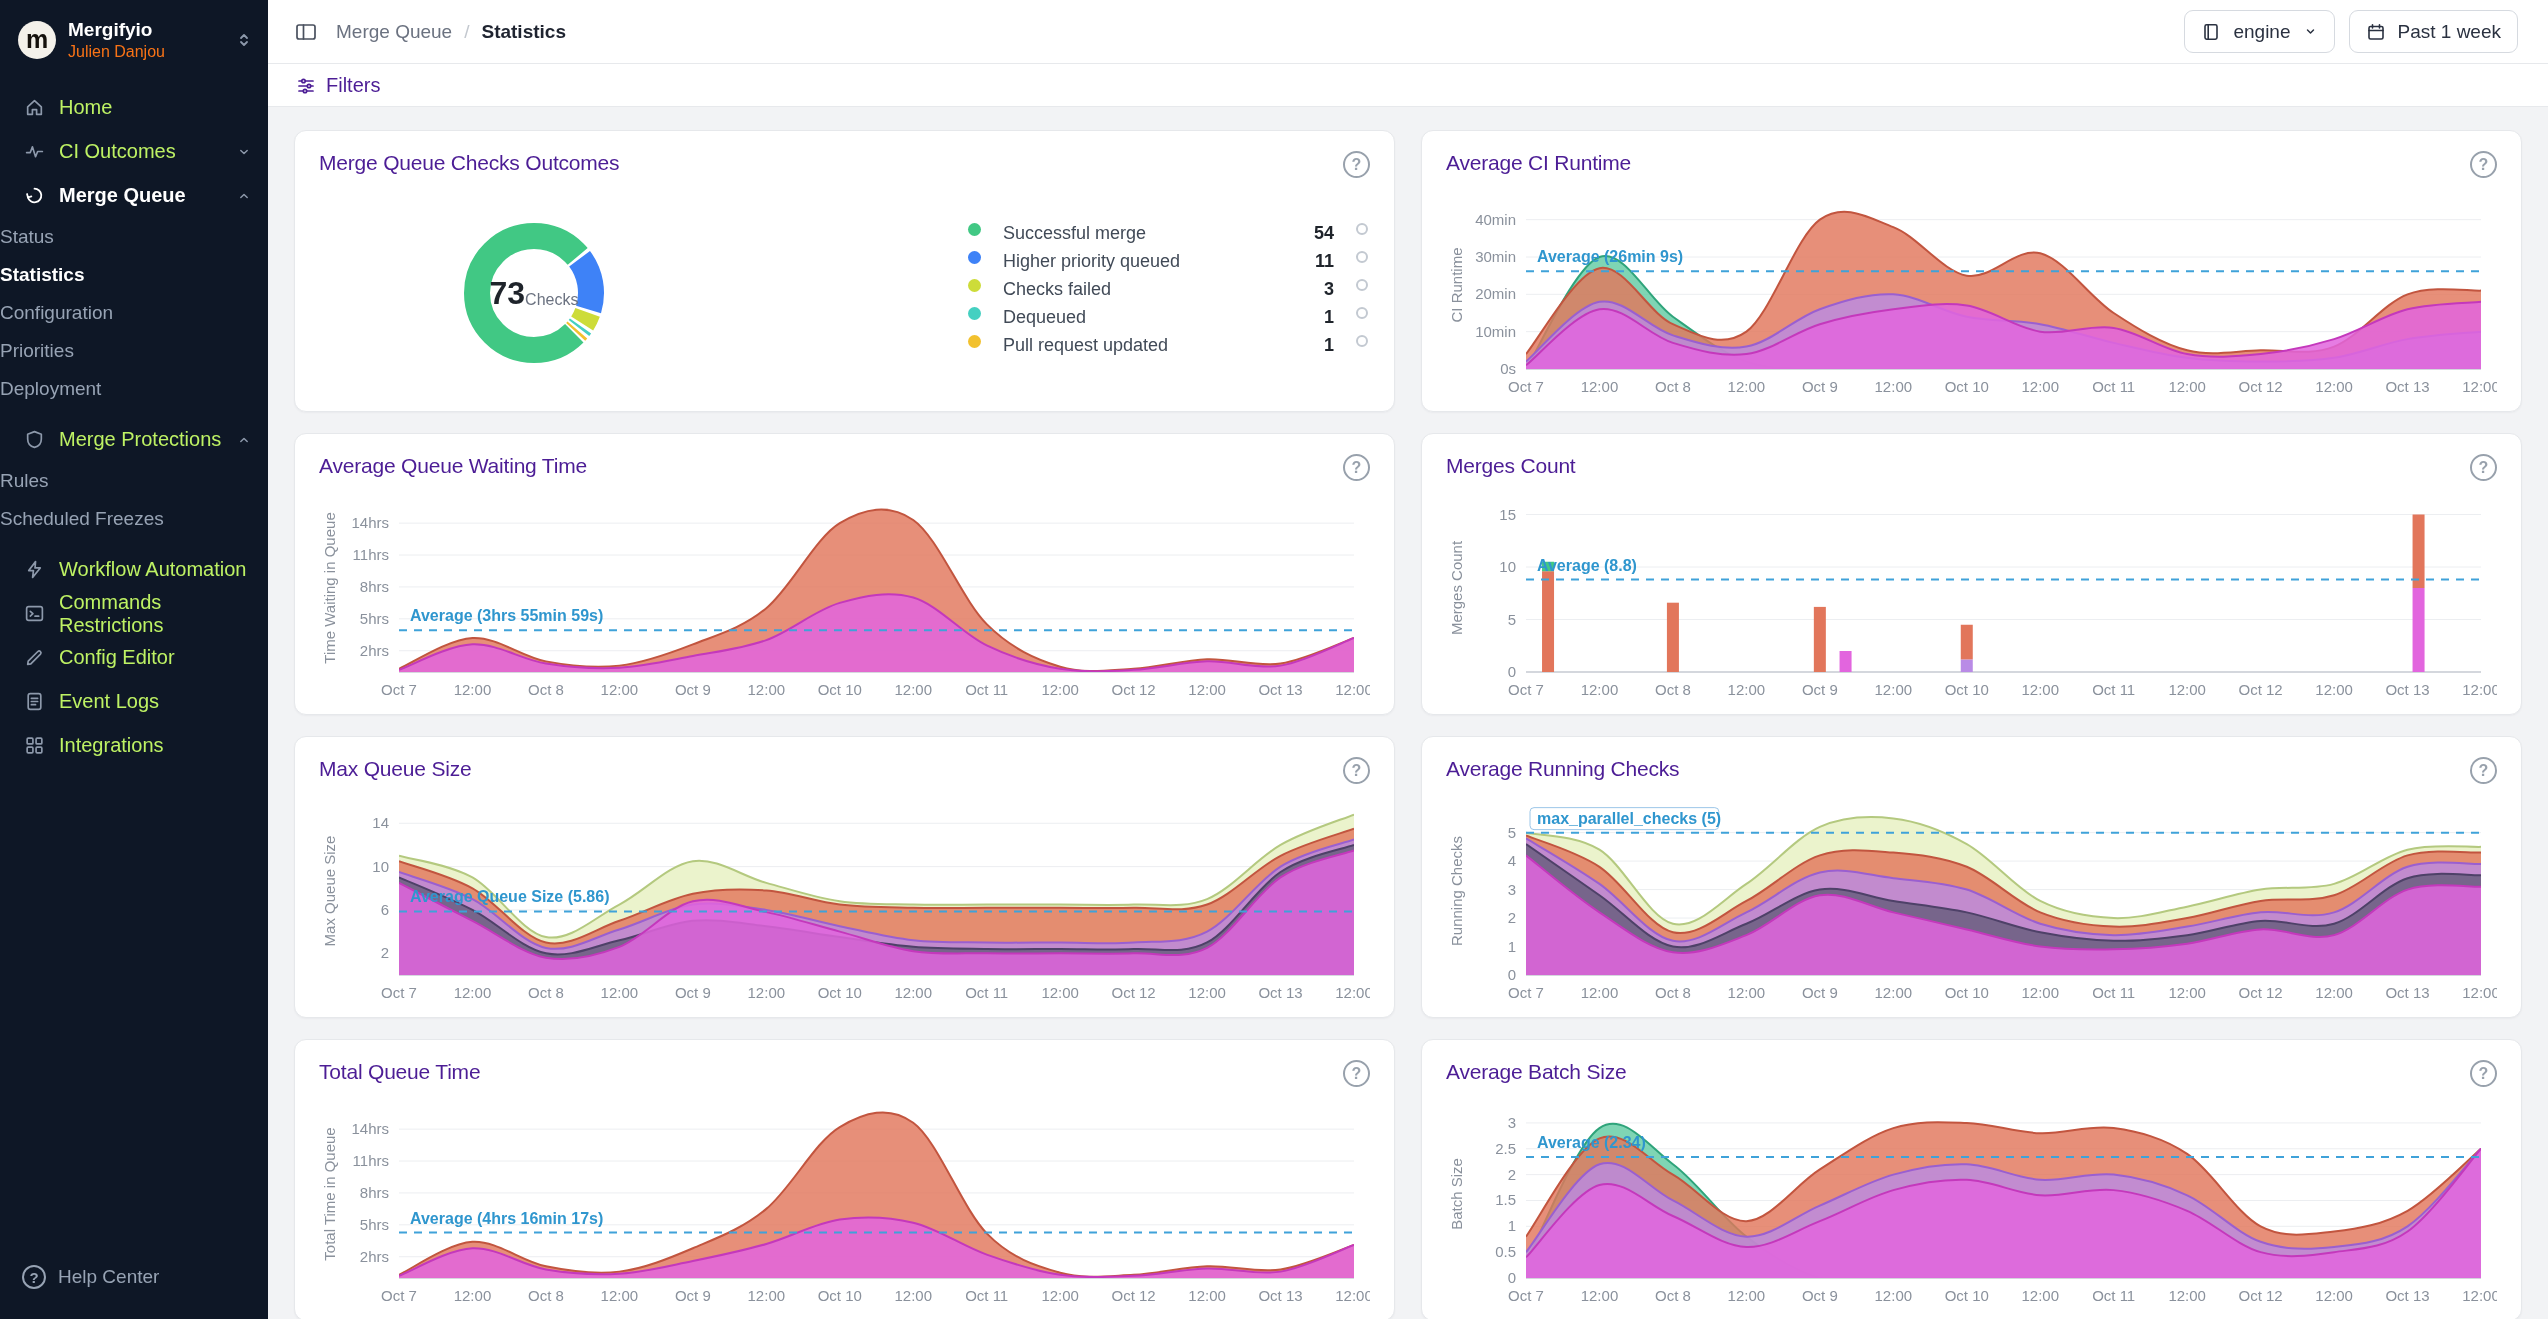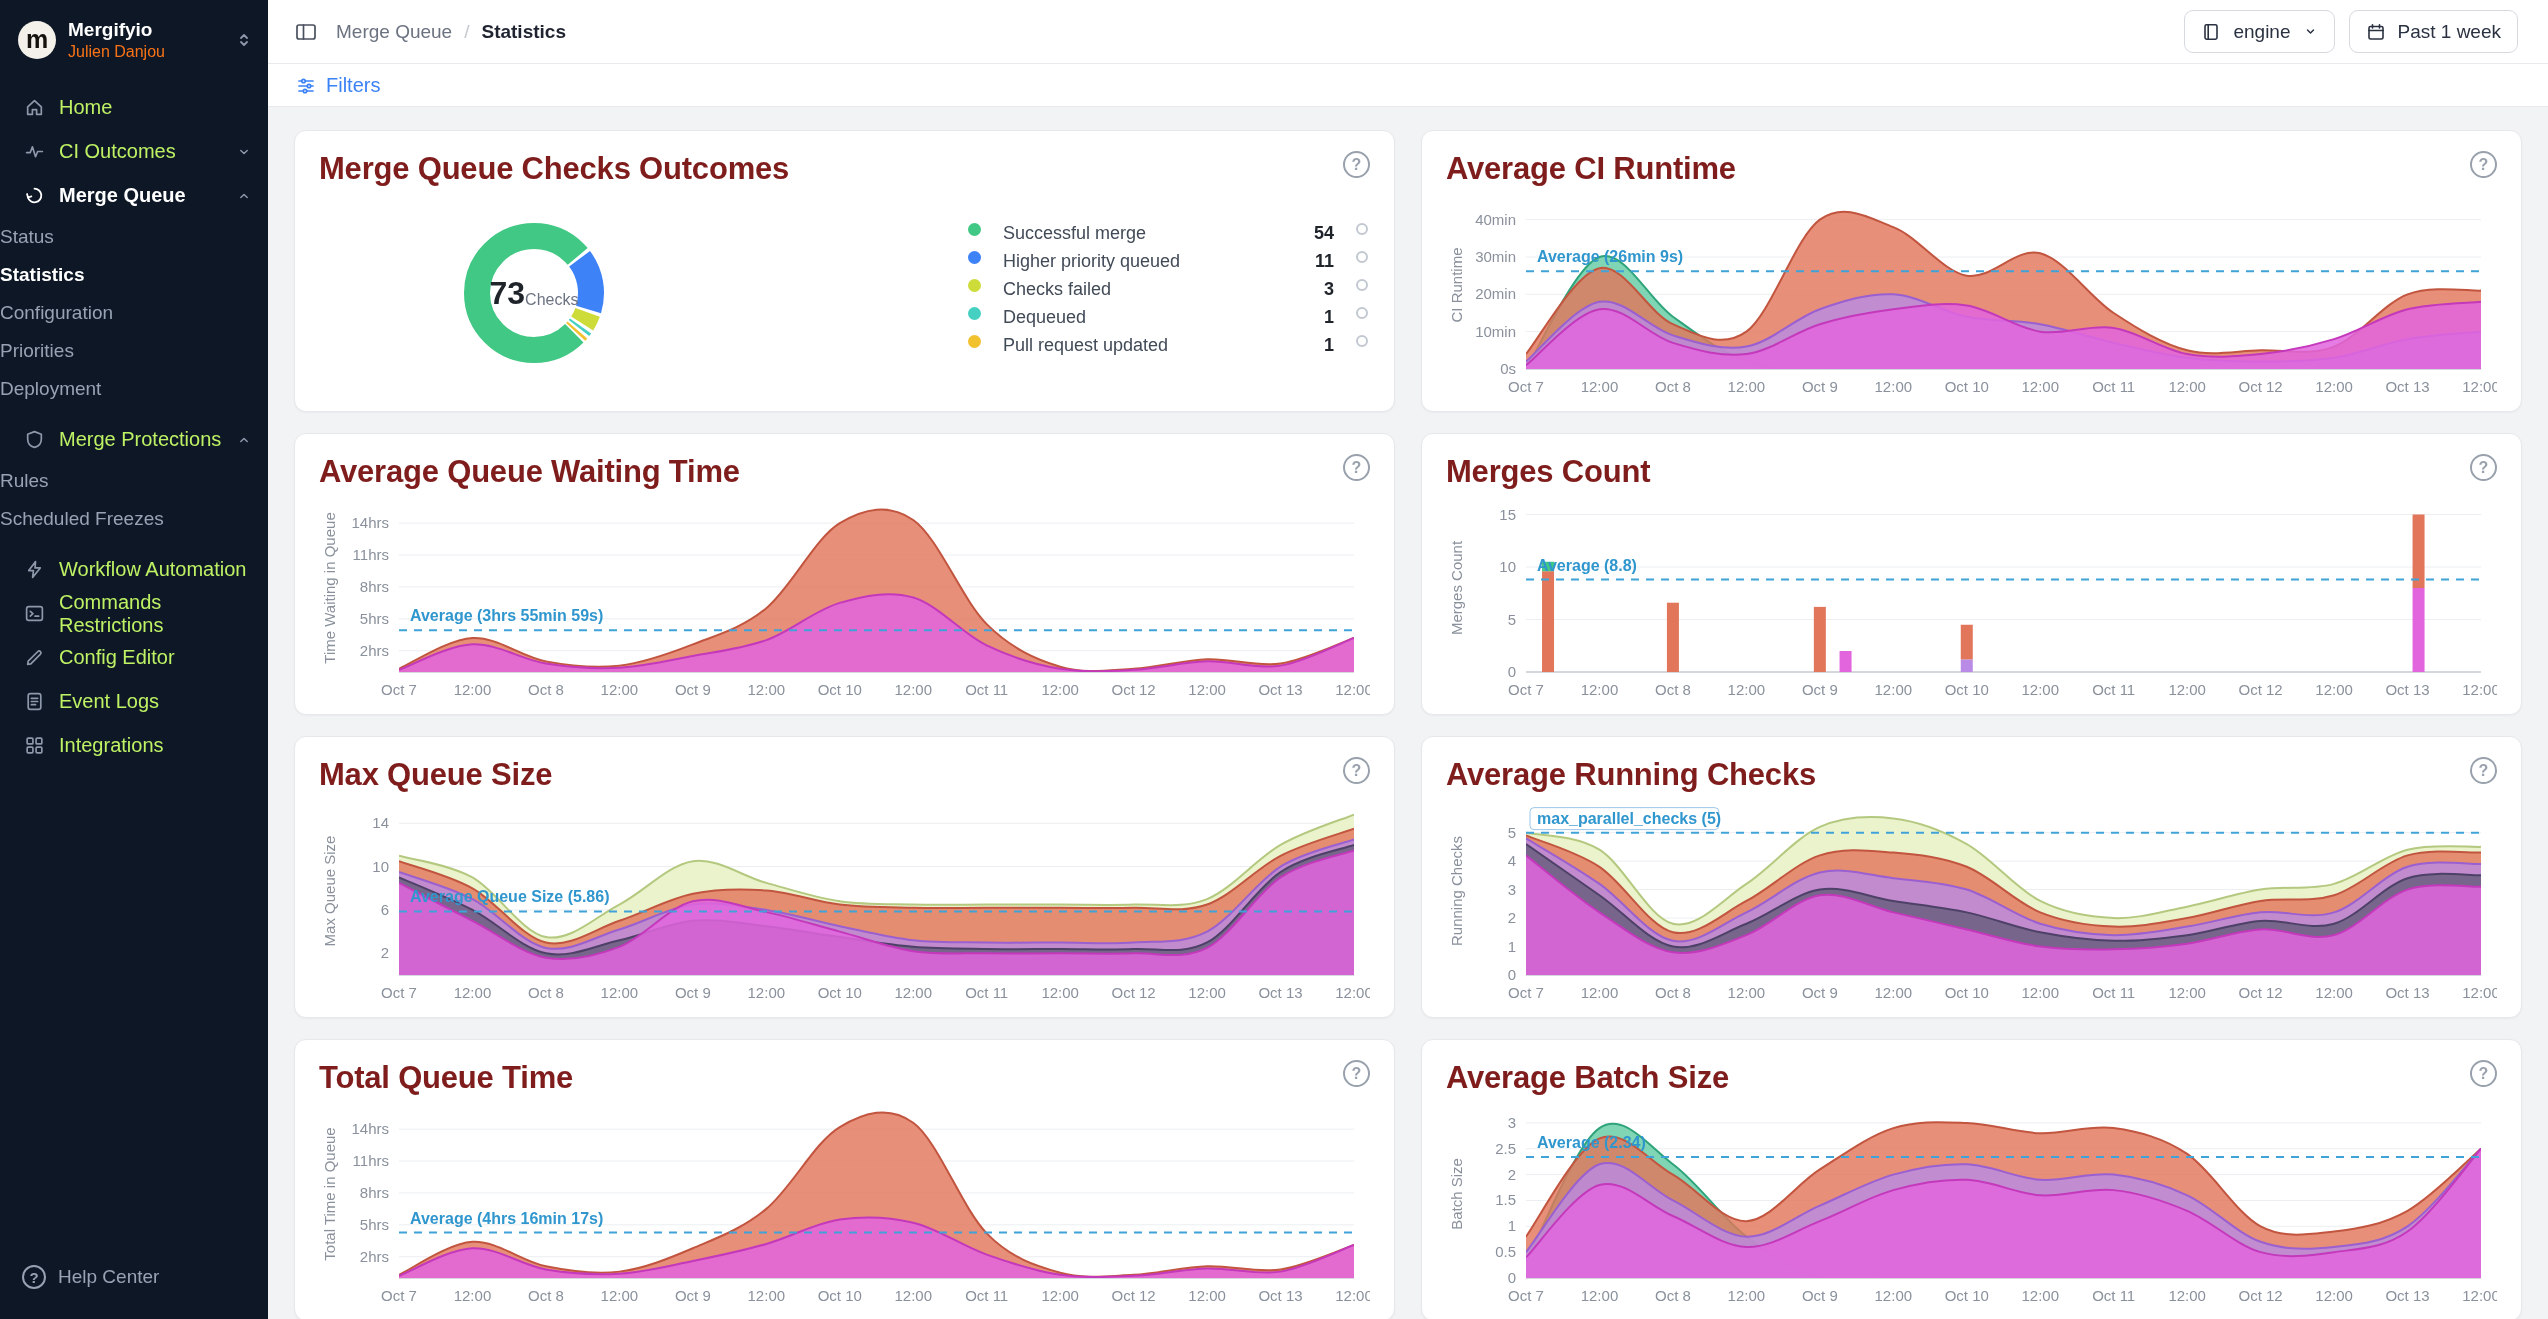--- a/index.html
+++ b/index.html
@@ -31,26 +31,26 @@
   .main{flex:1;display:flex;flex-direction:column;height:100%;overflow:hidden}
   .topbar{height:64px;background:#fff;border-bottom:1px solid #E7E9EC;display:flex;align-items:center;gap:18px;padding:0 30px 0 26px}
   .tb-toggle{color:#49505E;cursor:pointer;display:flex}
   .crumb{display:flex;align-items:center;gap:12px}
   .crumb-parent{color:#6B7280;font-size:19px;cursor:pointer}
   .crumb-sep{color:#C3C8CF;font-size:19px}
   .crumb-cur{color:#1F2430;font-size:19px;font-weight:700}
   .tb-right{margin-left:auto;display:flex;gap:14px}
   .tb-btn{display:flex;align-items:center;gap:12px;height:43px;padding:0 16px;border:1px solid #D6DAE0;border-radius:9px;background:#fff;font-size:19px;color:#2A3140;cursor:pointer}
   .filtersbar{height:43px;background:#fff;border-bottom:1px solid #E7E9EC;display:flex;align-items:center;padding:0 28px}
-  .filters-btn{display:flex;align-items:center;gap:10px;font-size:20px;color:#3b82f6;font-weight:500;cursor:pointer}
+  .filters-btn{display:flex;align-items:center;gap:10px;font-size:20px;color:#4c1d95;font-weight:500;cursor:pointer}
 
   .content{flex:1;overflow:hidden;padding:23px 26px;display:grid;grid-template-columns:1fr 1fr;gap:21px 26px;grid-auto-rows:282px;align-content:start}
   .card{background:#fff;border:1px solid #E6E8EB;border-radius:12px;padding:20px 24px 14px;overflow:hidden;box-shadow:0 1px 2px rgba(16,24,40,.04)}
   .card-head{display:flex;align-items:flex-start;justify-content:space-between;margin-bottom:6px;height:30px}
-  .card-title{font-size:31px;font-weight:700;color:#7f1d1d;letter-spacing:-.2px}
+  .card-title{font-size:21px;font-weight:400;color:#4c1d95;letter-spacing:-.2px}
   .help{width:27px;height:27px;border:2px solid #98A1AC;border-radius:50%;color:#98A1AC;font-size:16px;font-weight:700;display:flex;align-items:center;justify-content:center;cursor:pointer}
   .chart{height:212px;width:100%}
 
   
   .donut-row{display:flex;align-items:center;height:212px}
   .donut-box{position:relative;width:150px;height:150px;margin-left:140px}
   .donut-center{position:absolute;inset:0;display:flex;align-items:center;justify-content:center}
   .donut-value{font-size:32px;font-weight:700;color:#1F242B}
   .donut-label{font-size:16px;color:#6B7280;margin-top:13px}
   .legend{list-style:none;margin-left:auto;width:400px;margin-right:2px}

